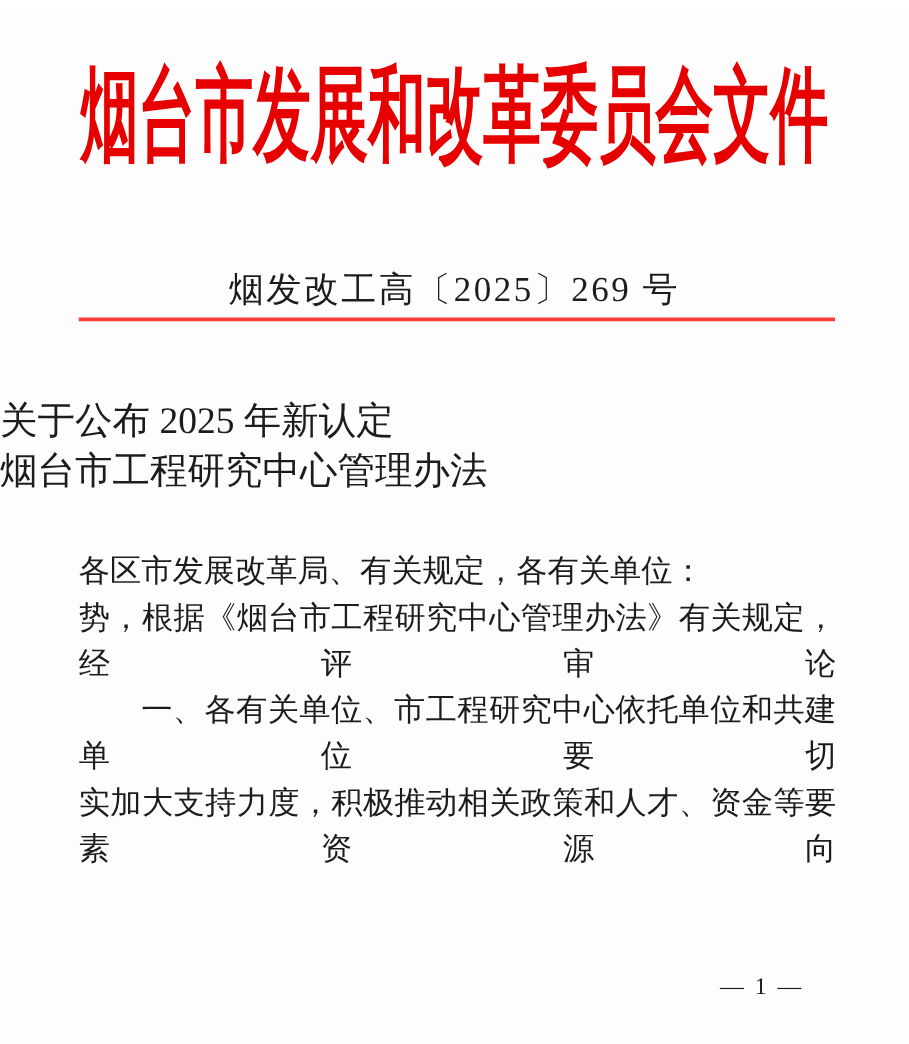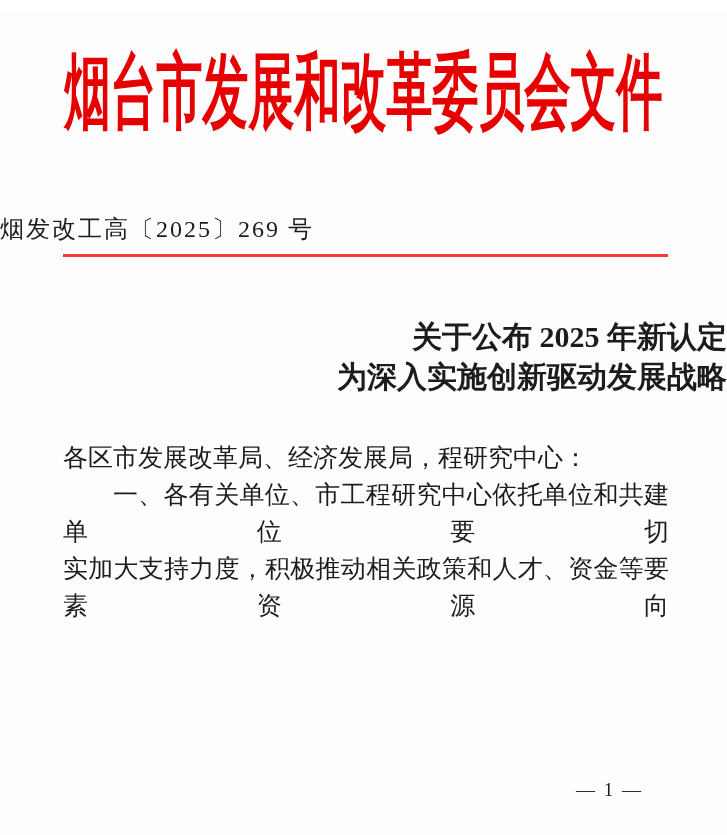--- a/index.html
+++ b/index.html
@@ -40,42 +40,43 @@
     transform: scale(1, 1.8);
     transform-origin: center top;
     font-family: "Liberation Serif", "DejaVu Serif", serif;
   }
   
   .doc-number {
     position: absolute;
     top: 202px;
     left: 0;
     right: 0;
-    font-size: 24px;
+    text-align: center;
+    font-size: 28px;
     letter-spacing: 2px;
     white-space: nowrap;
   }
   
   .red-divider {
     position: absolute;
     top: 243px;
     left: 63px;
     width: 605px;
     height: 3px;
     background: var(--divider-red);
   }
   
   .doc-title {
     position: absolute;
     top: 306px;
     left: 0;
     right: 0;
-    text-align: right;
+    text-align: left;
     font-size: 30px;
-    font-weight: bold;
+    font-weight: normal;
     line-height: 40px;
   }
   .title-line { display: block; white-space: nowrap; }
   
   .body-text {
     position: absolute;
     top: 428px;
     left: 63px;
     width: 606px;
     font-size: 25px;
@@ -110,25 +111,26 @@
   <div class="letterhead">
     <span class="letterhead-inner">烟台市发展和改革委员会文件</span>
   </div>
 
   <div class="doc-number">烟发改工高〔2025〕269 号</div>
 
   <div class="red-divider"></div>
 
   <h1 class="doc-title">
     <span class="title-line">关于公布 2025 年新认定</span>
-    <span class="title-line">为深入实施创新驱动发展战略</span>
+    <span class="title-line">烟台市工程研究中心管理办法</span>
   </h1>
 
   <div class="body-text">
-    <div class="body-line">各区市发展改革局、经济发展局，程研究中心：</div>
+    <div class="body-line">各区市发展改革局、有关规定，各有关单位：</div>
+    <div class="body-line fill">势，根据《烟台市工程研究中心管理办法》有关规定，经评审论</div>
     <div class="body-line fill indent">一、各有关单位、市工程研究中心依托单位和共建单位要切</div>
     <div class="body-line fill">实加大支持力度，积极推动相关政策和人才、资金等要素资源向</div>
 
   </div>
 
   <div class="page-footer">— 1 —</div>
 
 </div>
 
 </body></html>

